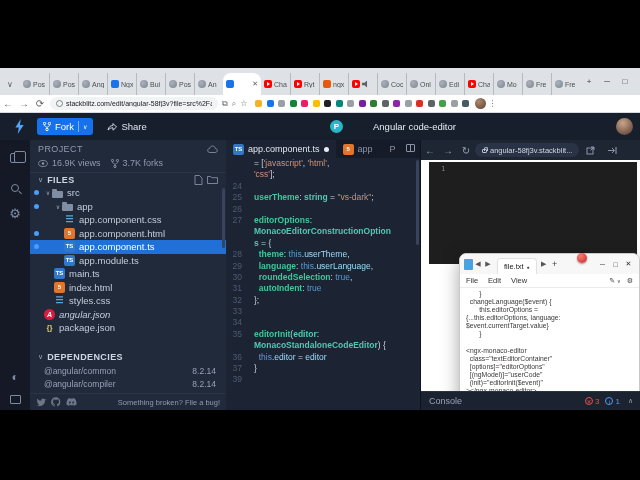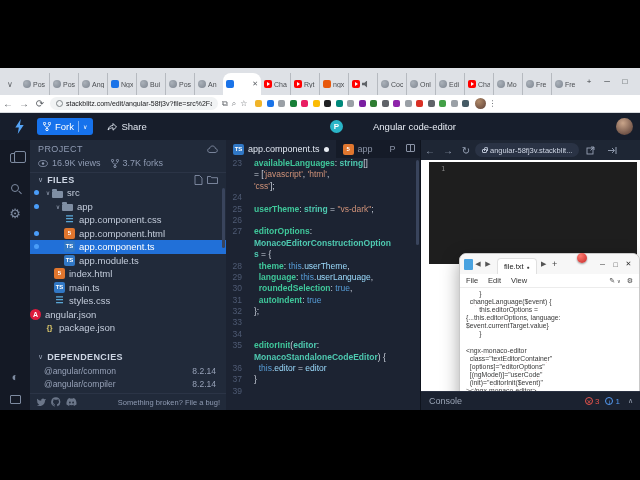--- a/index.html
+++ b/index.html
@@ -382,32 +382,32 @@
               <div class="trow sel" style="padding-left: 34px;">
                 <span class="tdot"></span>
                 <span class="ico ico-ts">TS</span>
                 <span>app.component.ts</span>
               </div>
               <div class="trow" style="padding-left: 34px;">
                 <span class="ico ico-ts">TS</span>
                 <span>app.module.ts</span>
               </div>
               <div class="trow" style="padding-left: 24px;">
+                <span class="ico ico-ts">TS</span>
+                <span>main.ts</span>
+              </div>
+              <div class="trow" style="padding-left: 24px;">
                 <span class="ico ico-html">5</span>
                 <span>index.html</span>
-              </div>
-              <div class="trow" style="padding-left: 24px;">
-                <span class="ico ico-ts">TS</span>
-                <span>main.ts</span>
               </div>
               <div class="trow" style="padding-left: 24px;">
                 <span class="ico ico-css">☰</span>
                 <span>styles.css</span>
               </div>
-              <div class="trow" style="">
+              <div class="trow" style="padding-left: 14px; font-style: italic;">
                 <span class="ico ico-angular">A</span>
                 <span>angular.json</span>
               </div>
               <div class="trow" style="padding-left: 14px;">
                 <span class="ico ico-json">{}</span>
                 <span>package.json</span>
               </div>
             </div>
           <div class="fp-row" style="top:210px;height:14px;padding:0 8px;">
             <span class="chev8">∨</span>
@@ -447,24 +447,20 @@
             </div>
             <div class="etab dim">
               <span class="ico ico-html" style="margin:0;">5</span>
               <span class="name">app</span>
             </div>
             <span class="ebtn">P</span>
             <span class="ebtn"><span class="icon-split"></span></span>
             <span class="ebtn">⋯</span>
           </div>
           <div id="code">
-              <div class="crow">
-                <span class="ln">23</span>
-                <span class="ct"><span class="c-g">availableLanguages</span><span class="c-w">: </span><span class="c-t">string</span><span class="c-w">[]</span></span>
-              </div>
               <div class="crow">
                 <span class="ln"></span>
                 <span class="ct"><span class="c-w">= [</span><span class="c-s">'javascript'</span><span class="c-w">, </span><span class="c-s">'html'</span><span class="c-w">,</span></span>
               </div>
               <div class="crow">
                 <span class="ln"></span>
                 <span class="ct"><span class="c-s">'css'</span><span class="c-w">];</span></span>
               </div>
               <div class="crow">
                 <span class="ln">24</span>

